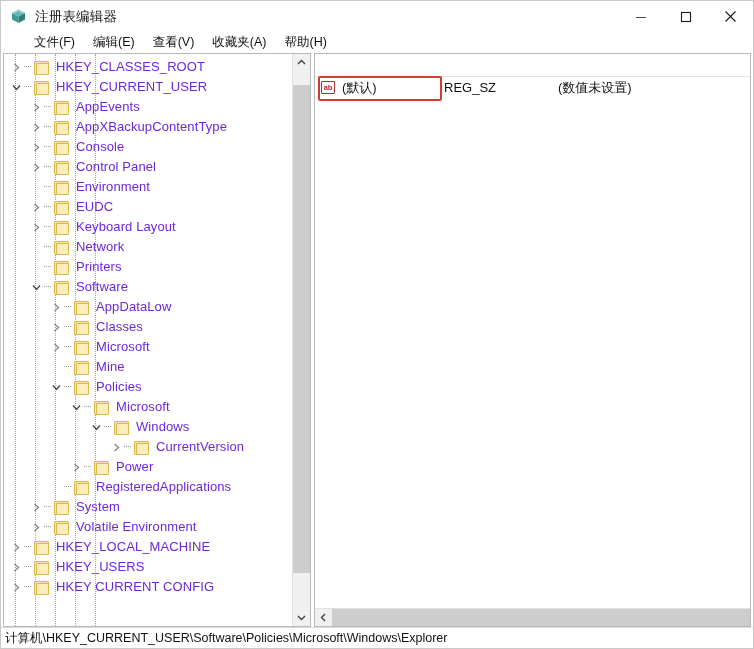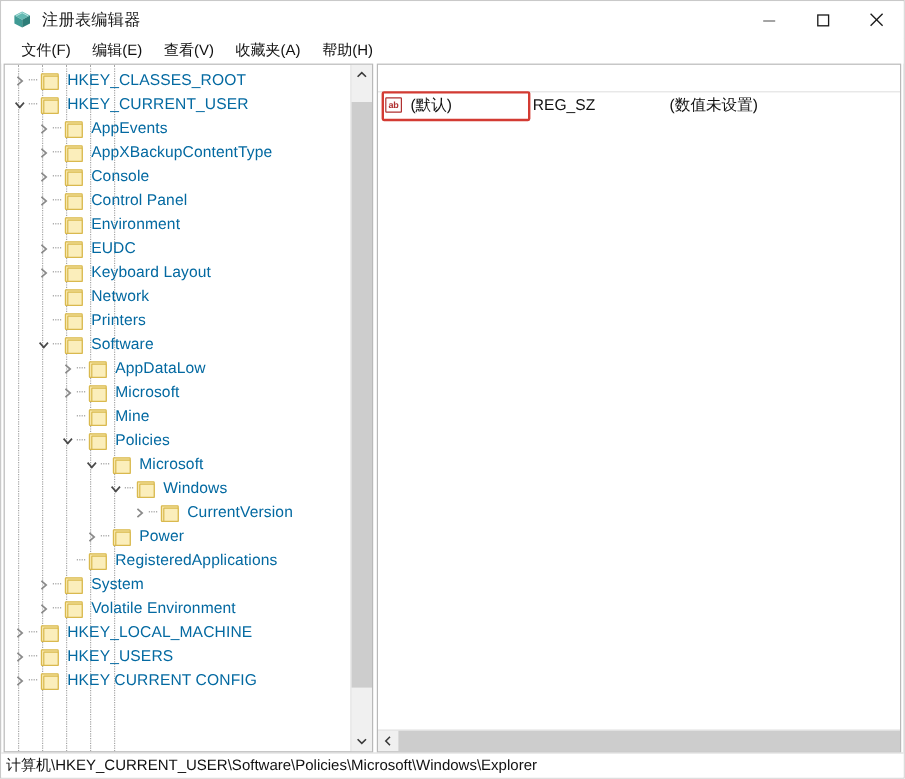--- a/index.html
+++ b/index.html
@@ -65,21 +65,21 @@
     justify-content: center;
   }
   .win-btn svg { display: block; }
 
   
   .menubar {
     height: 21px;
     flex: 0 0 21px;
     display: flex;
     align-items: center;
-    padding-left: 8px;
+    padding-left: 24px;
     background: #ffffff;
     font-size: 12.5px;
     color: #111;
   }
   .menu-item {
     padding: 0 9px;
     line-height: 21px;
     white-space: nowrap;
   }
 
@@ -169,21 +169,21 @@
   .folder .f-front {
     position: absolute;
     left: 3px; top: 3px;
     width: 11px; height: 10px;
     background: #fbeebb;
     border: 1px solid #d9b94e;
     border-radius: 1px;
   }
   .tlabel {
     font-size: 13px;
-    color: #0369a1;
+    color: #6d28d9;
     line-height: 20px;
     padding: 0 2px;
     letter-spacing: 0.1px;
   }
   .tnode.selected .tlabel {
     background: #e0e0e0;
   }
   
   .vguide {
     position: absolute;
@@ -601,20 +601,33 @@
               <div class="twist">
                 <svg class="chev" width="9" height="9" viewBox="0 0 9 9">
                   <polyline points="2.5,1 6.5,4.5 2.5,8" fill="none" stroke="#8a8a8a" stroke-width="1.4"></polyline>
                 </svg>
               </div>
               <div class="dotlead"></div>
               <div class="folder">
                 <div class="f-back"></div>
                 <div class="f-front"></div>
               </div>
+              <div class="tlabel">Classes</div>
+            </div>
+            <div class="tnode" style="padding-left: 44px;">
+              <div class="twist">
+                <svg class="chev" width="9" height="9" viewBox="0 0 9 9">
+                  <polyline points="2.5,1 6.5,4.5 2.5,8" fill="none" stroke="#8a8a8a" stroke-width="1.4"></polyline>
+                </svg>
+              </div>
+              <div class="dotlead"></div>
+              <div class="folder">
+                <div class="f-back"></div>
+                <div class="f-front"></div>
+              </div>
               <div class="tlabel">Microsoft</div>
             </div>
             <div class="tnode" style="padding-left: 44px;">
               <div class="twist"></div>
               <div class="dotlead"></div>
               <div class="folder">
                 <div class="f-back"></div>
                 <div class="f-front"></div>
               </div>
               <div class="tlabel">Mine</div>

